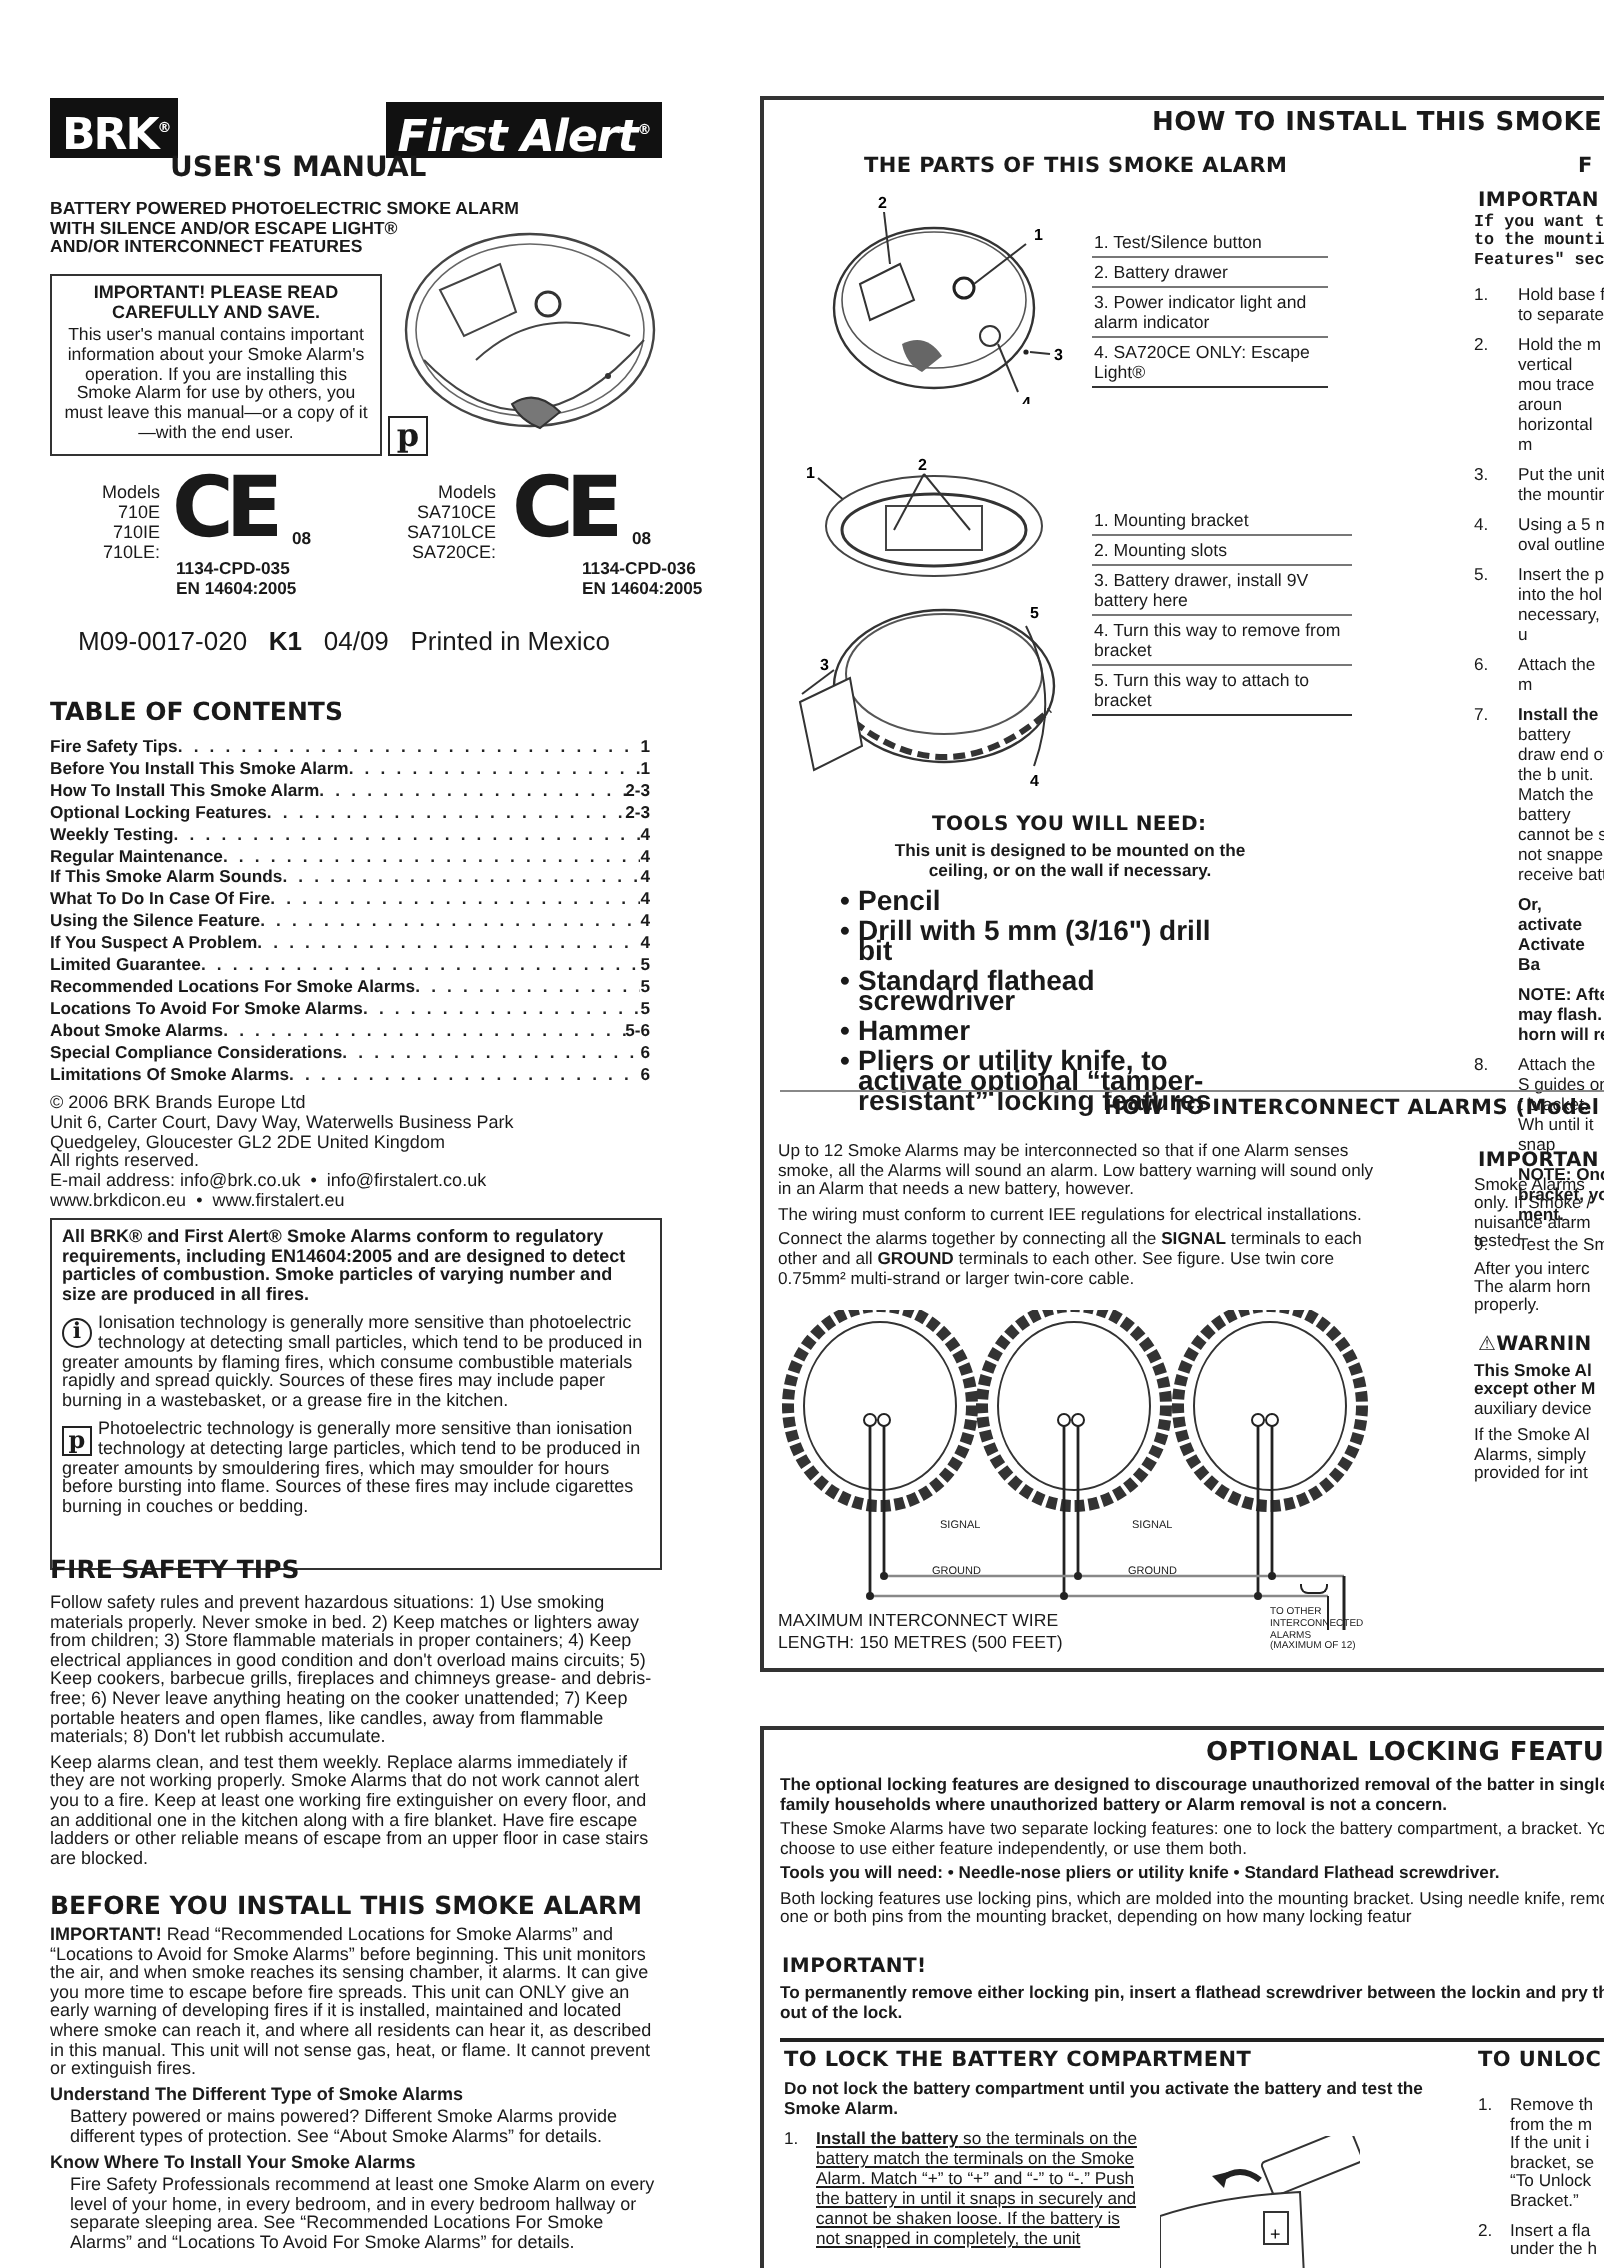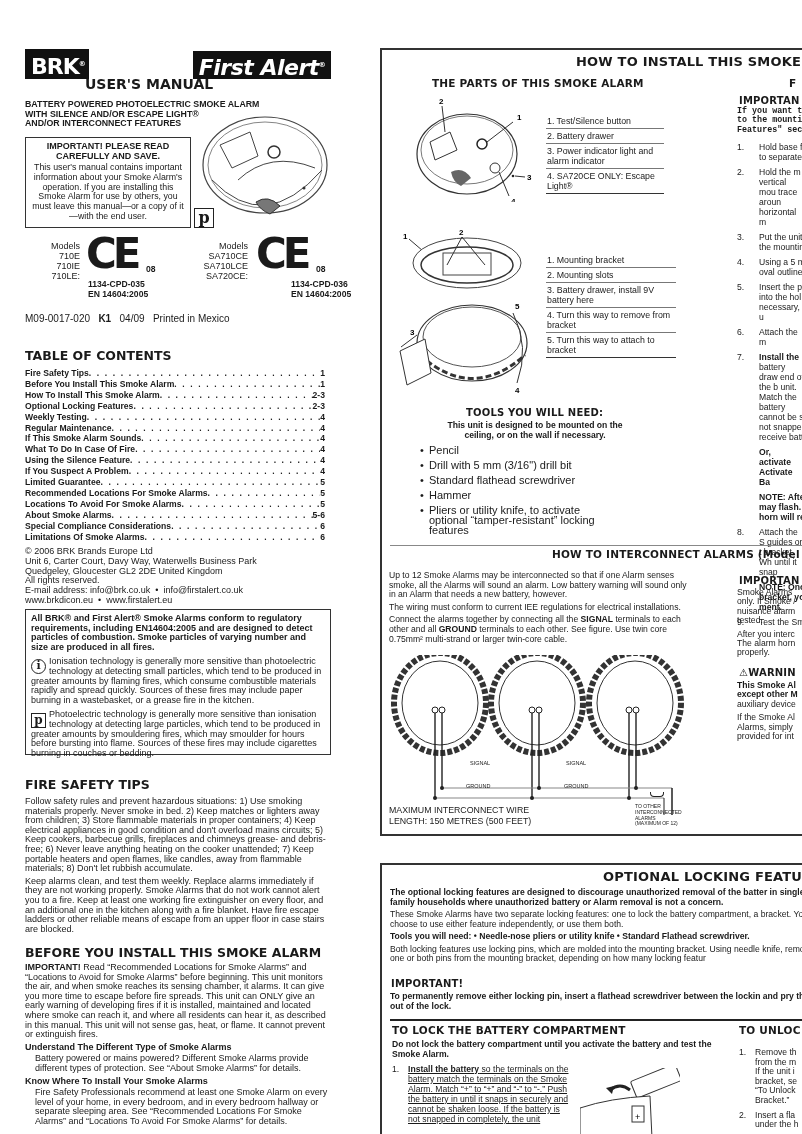--- a/index.html
+++ b/index.html
@@ -25,32 +25,32 @@
   .cpd { font-size: 8.6px; font-weight: bold; line-height: 9.5px; }
 
   .section-h { font-family: "DejaVu Sans", sans-serif; font-weight: bold; font-size: 12.5px; }
   .toc { left: 25px; top: 368px; width: 300px; }
   .toc-row { display: flex; font-size: 8.6px; font-weight: bold; line-height: 10.9px; white-space: nowrap; overflow: hidden; }
   .toc-row .lbl { flex: none; }
   .toc-row .dots { flex: 1; overflow: hidden; letter-spacing: 1.6px; color: #222; }
   .toc-row .dots::after { content: " . . . . . . . . . . . . . . . . . . . . . . . . . . . . . . . . . . . . . . . . . . . . . . . . . . . . . . . . ."; }
   .toc-row .pg { flex: none; }
 
-  .conform-box { left: 25px; top: 609px; width: 306px; height: 146px; border: 1px solid #333; padding: 4px 5px; }
+  .conform-box { left: 25px; top: 609px; width: 306px; height: 176px; border: 1px solid #333; padding: 4px 5px; }
   .icon-i { display: inline-block; width: 15px; height: 15px; border: 1.5px solid #222; border-radius: 50%; font-family: "DejaVu Serif", serif; font-weight: bold; font-size: 11px; line-height: 12px; text-align: center; float: left; margin: 2px 3px 0 0; }
   .icon-p { display: inline-block; width: 15px; height: 15px; border: 1px solid #222; font-family: "DejaVu Serif", serif; font-weight: bold; font-size: 12px; line-height: 13px; text-align: center; float: left; margin: 3px 3px 0 0; }
 
   .right-frame { left: 380px; top: 48px; width: 430px; height: 788px; border-left: 2px solid #333; border-top: 2px solid #333; border-bottom: 2px solid #333; }
   .right-frame2 { left: 380px; top: 863px; width: 430px; height: 280px; border-left: 2px solid #333; border-top: 2px solid #333; }
 
   .parts-list { font-size: 8.8px; line-height: 10px; width: 118px; }
   .parts-list li { list-style: none; border-bottom: 1px solid #777; padding: 2px 0 2px 1px; }
   .parts-list li:last-child { border-bottom: 1.5px solid #333; }
 
-  .tool-list li { list-style: none; font-size: 11px; line-height: 10px; margin-bottom: 5px; padding-left: 9px; position: relative; }
+  .tool-list li { list-style: none; font-size: 14px; line-height: 10px; margin-bottom: 5px; padding-left: 9px; position: relative; font-weight: bold; }
   .tool-list li::before { content: "•"; position: absolute; left: 0; }
 
   .numlist li { list-style: none; position: relative; padding-left: 22px; font-size: 8.6px; line-height: 10px; margin-bottom: 5px; }
   .numlist li .n { position: absolute; left: 0; }
 
   svg { display: block; }
 </style>
 </head>
 <body>
 
@@ -103,21 +103,21 @@
   <div>SA710LCE</div>
   <div>SA720CE:</div>
 </div>
 <div class="abs ce" style="left:256px;top:233px;">CE</div>
 <div class="abs cpd" style="left:316px;top:265px;">08</div>
 <div class="abs cpd" style="left:258px;top:280px;margin-left:33px;">
   <div>1134-CPD-036</div>
   <div>EN 14604:2005</div>
 </div>
 
-<div class="abs" style="left:25px;top:313px;font-size:10px;">
+<div class="abs" style="left:39px;top:313px;font-size:13px;">
   <span>M09-0017-020</span>&nbsp;&nbsp;
   <span class="b">K1</span>&nbsp;&nbsp;
   <span>04/09</span>&nbsp;&nbsp;
   <span>Printed in Mexico</span>
 </div>
 
 <div class="abs section-h" style="left:25px;top:348px;">TABLE OF CONTENTS</div>
 <div class="abs toc">
   <div class="toc-row">
       <span class="lbl">Fire Safety Tips</span>

